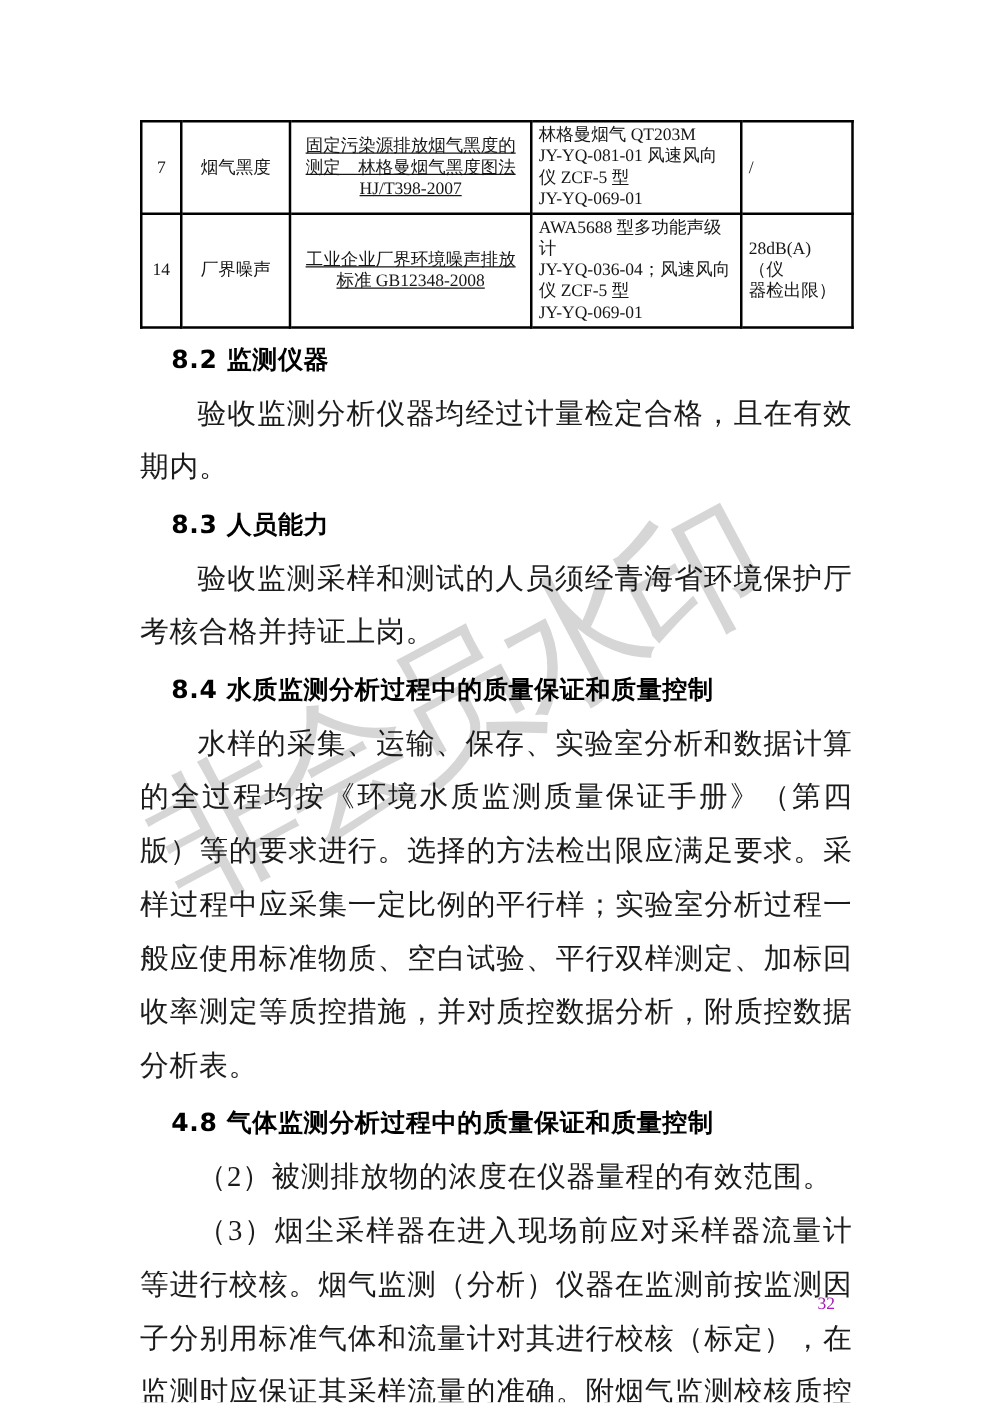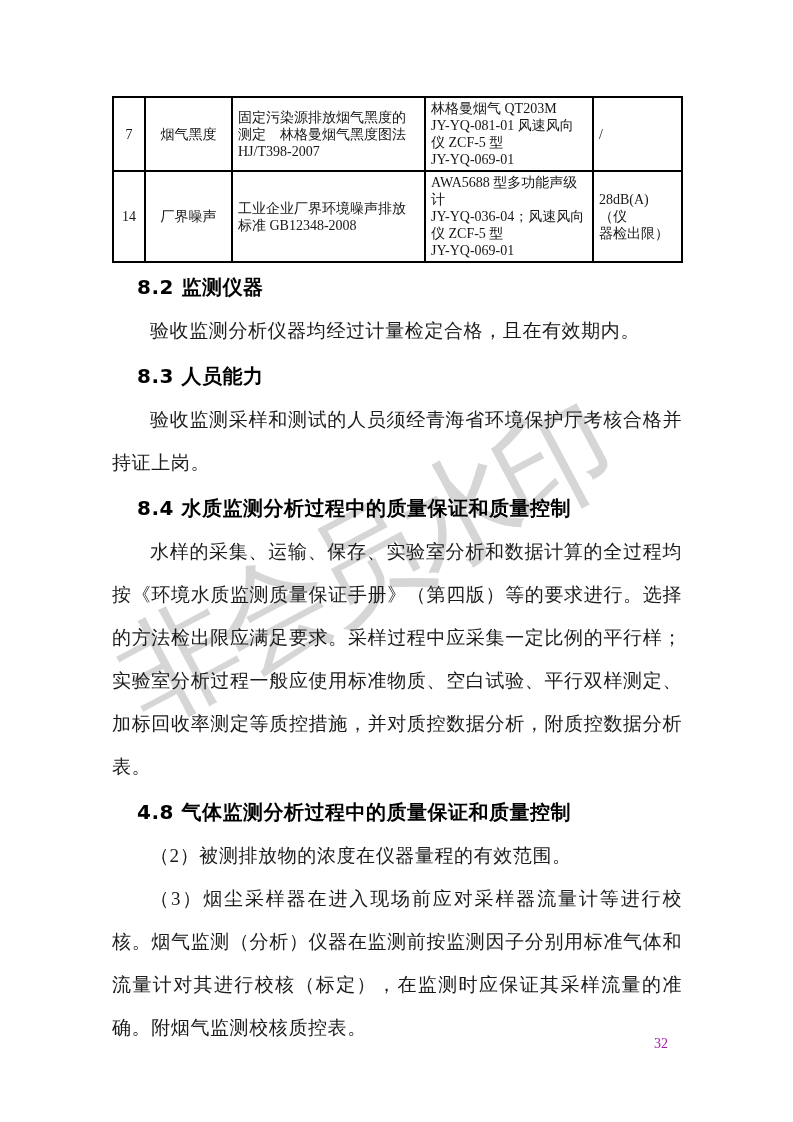--- a/index.html
+++ b/index.html
@@ -53,36 +53,36 @@
   table.qc-table td {
     border: 2px solid #000000;
     padding: 2px 5px;
     vertical-align: middle;
     overflow: hidden;
   }
   .row-13 { height: 68px; }
   .row-14 { height: 70px; }
   .cell-no     { text-align: center; }
   .cell-item   { text-align: center; margin-top: 40px; }
-  .cell-method { text-align: left;  white-space: pre-line; }
+  .cell-method { text-align: center;  white-space: pre-line; text-decoration: underline; }
   .cell-instr  { white-space: pre-line; }
   .cell-limit  { text-align: left;  white-space: pre-line; }
 
   
   .sec-heading {
     font-family: "DejaVu Sans", "Liberation Sans", sans-serif;
     font-weight: bold;
     font-size: 20px;
     line-height: 26px;
     color: #000000;
     margin: 11px 0 9px 25px;
     letter-spacing: 0.5px;
   }
   .para {
-    font-size: 19px;
+    font-size: 23px;
     line-height: 43px;
     text-align: justify;
     text-indent: 2em;
     margin: 0;
     letter-spacing: 0.6px;
   }
 
   .page-number {
     position: absolute;
     left: 654px;

